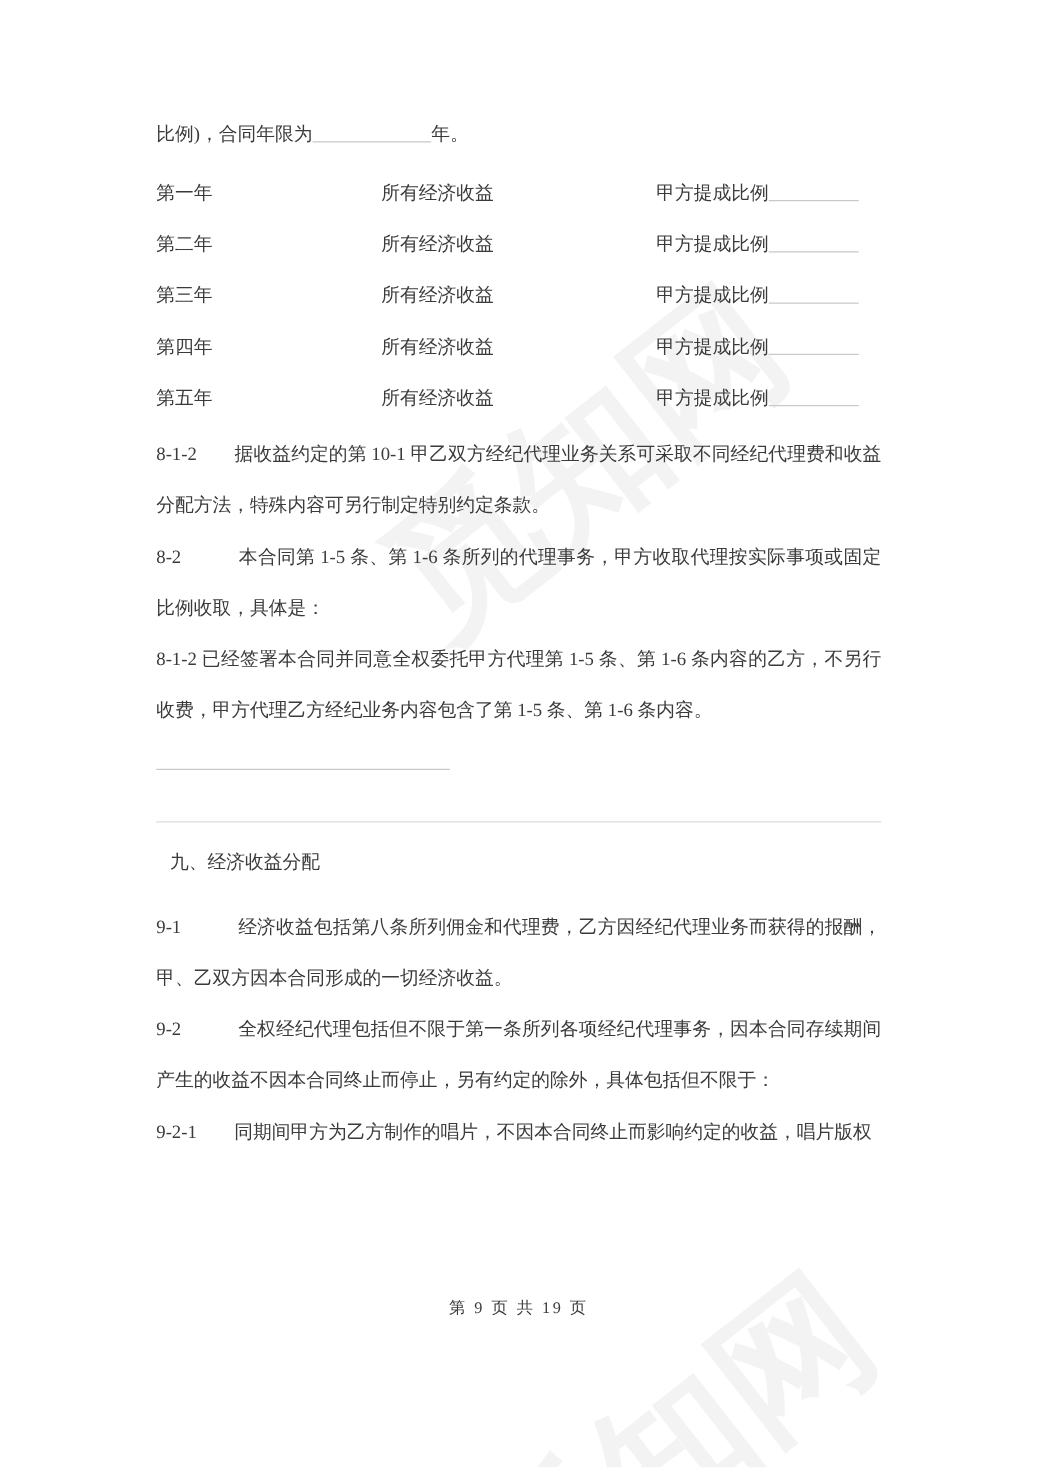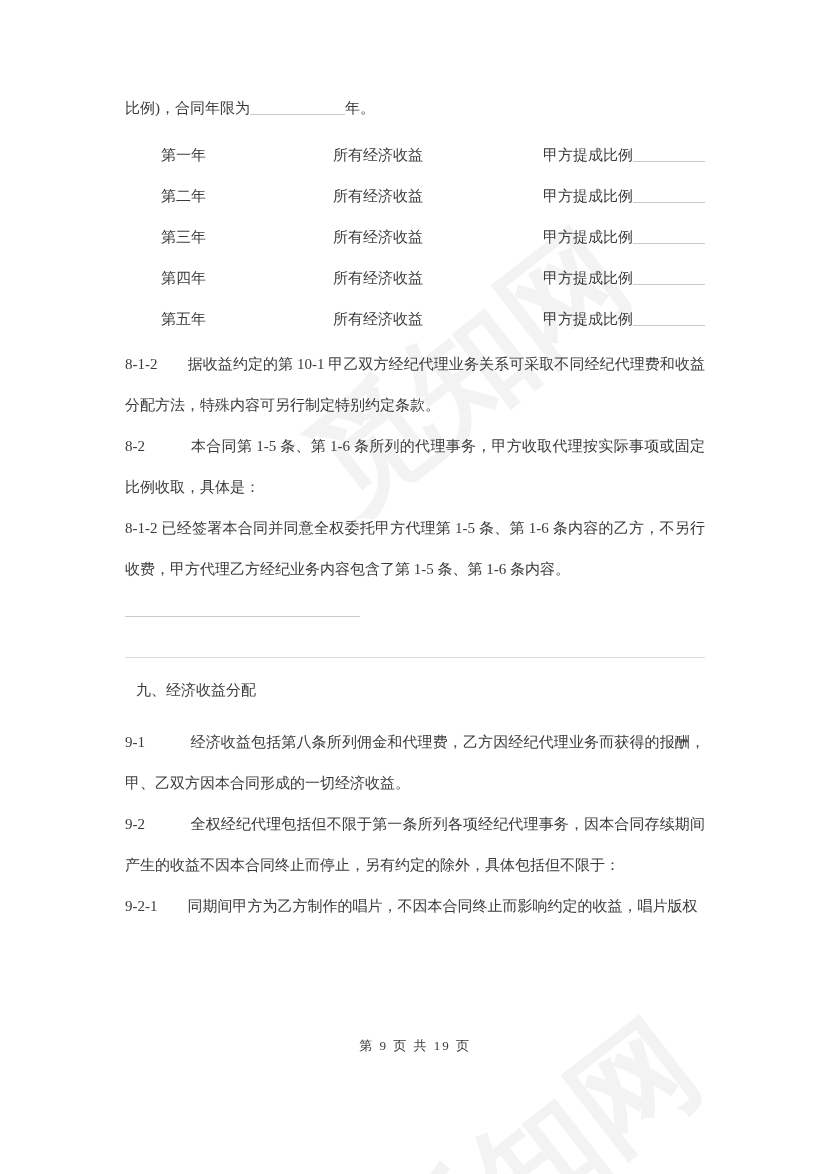--- a/index.html
+++ b/index.html
@@ -35,21 +35,20 @@
     vertical-align: baseline;
     transform: translateY(2px);
   }
   .w95  { width: 95px; }
   .w75  { width: 78px; }
   .w72  { width: 72px; }
   .w235 { width: 235px; }
   .years-table {
     margin-top: 6px;
     margin-bottom: 4px;
-    margin-left: 36px;
   }
   .year-row {
     display: flex;
     align-items: baseline;
     height: 41px;
     line-height: 41px;
   }
   .year-col     { width: 180px; }
   .income-col   { width: 220px; }
   .ratio-col    { flex: 1; white-space: nowrap; }

